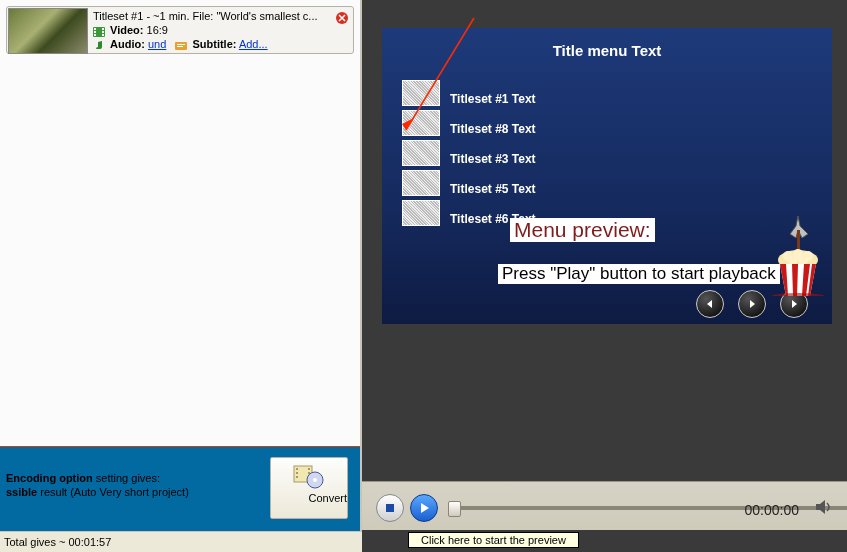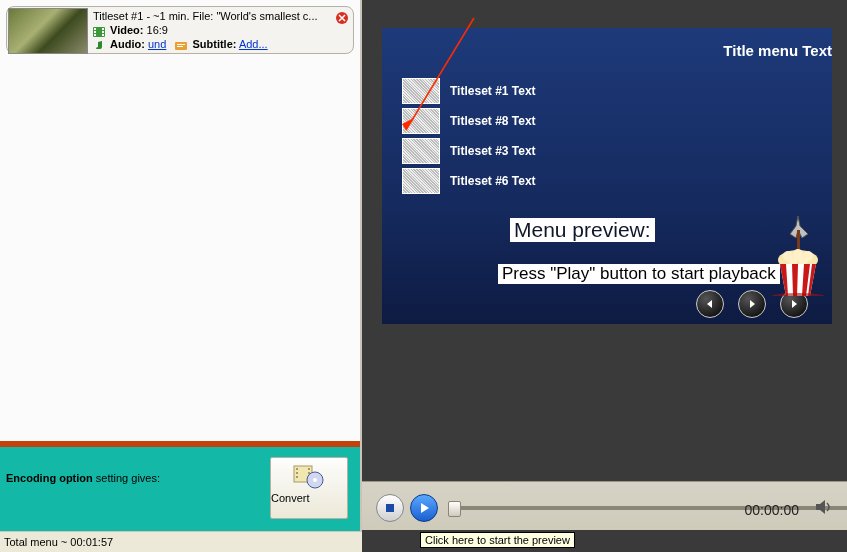--- a/index.html
+++ b/index.html
@@ -1,52 +1,52 @@
 <!DOCTYPE html>
 <html><head>
 <meta charset="utf-8">
 <style>
   html,body{margin:0;padding:0;width:847px;height:552px;font-family:Tahoma,Arial,sans-serif;font-size:11px;background:#ece9d8;color:#000;overflow:hidden}
   .left-pane{position:absolute;left:0;top:0;width:360px;height:100%;background:#fbfbfb;border-right:2px solid #c8c4b8}
   .right-pane{position:absolute;left:362px;top:0;right:0;height:100%;background:#3a3a3a}
-  .titleset-card{position:absolute;left:6px;top:6px;width:346px;height:46px;background:#f4f3ef;border:1px solid #b5b2a4;border-radius:8px;display:flex}
+  .titleset-card{position:absolute;left:6px;top:6px;width:346px;height:46px;background:#f4f3ef;border:1px solid #b5b2a4;border-radius:3px;display:flex}
   .thumb{width:78px;height:44px;margin:1px;background:linear-gradient(135deg,#6a7a3a 0%,#a8b072 40%,#3d4a1e 60%,#8a8a6a 100%);border:1px solid #888}
   .card-text{flex:1;padding:2px 4px;line-height:14px}
   .card-text .lbl{font-weight:bold}
   .card-close{position:absolute;right:4px;top:4px;width:14px;height:14px}
   .icon-vid{display:inline-block;width:12px;height:10px;vertical-align:middle;margin-right:2px}
   .icon-aud{display:inline-block;width:12px;height:10px;vertical-align:middle;margin-right:2px}
   .icon-sub{display:inline-block;width:12px;height:10px;vertical-align:middle;margin:0 2px 0 6px}
   a.link{color:#0033cc;text-decoration:underline;cursor:pointer}
-  .bottom-strip{position:absolute;left:0;bottom:20px;width:360px;height:84px;background:#14b8a6;border-top:6px solid #c2410c;border-bottom:1px solid #c8c4b8}
+  .bottom-strip{position:absolute;left:0;bottom:20px;width:360px;height:84px;background:#0369a1;border-top:1px solid #c2410c;border-bottom:1px solid #c8c4b8}
   .enc-text{position:absolute;left:6px;top:24px;width:252px;line-height:14px}
-  .convert-btn{position:absolute;right:12px;top:10px;width:76px;height:60px;background:linear-gradient(#fdfdfc,#ece9d8);border:1px solid #b5b2a4;border-radius:2px;text-align:left;cursor:pointer}
+  .convert-btn{position:absolute;right:12px;top:10px;width:76px;height:60px;background:linear-gradient(#fdfdfc,#ece9d8);border:1px solid #b5b2a4;border-radius:2px;text-align:right;cursor:pointer}
   .convert-btn .cicon{margin:6px auto 2px;width:32px;height:26px}
   .status-bar{position:absolute;left:0;bottom:0;width:100%;height:20px;background:#ece9d8;border-top:1px solid #c8c4b8;line-height:20px;padding-left:4px}
   .preview-area{position:absolute;left:0;top:0;right:0;bottom:72px;background:#3a3a3a}
   .dvd-menu{position:absolute;left:20px;top:28px;width:450px;height:296px;background:linear-gradient(#1e3a7a 0%,#152a5e 60%,#0e1b42 100%);color:#fff}
-  .dvd-title{text-align:right;font-weight:bold;font-size:15px;padding:14px 0 10px}
+  .dvd-title{text-align:center;font-weight:bold;font-size:15px;padding:14px 0 10px}
   .menu-items{position:absolute;left:20px;top:48px}
-  .menu-row{display:flex;align-items:center;height:30px}
+  .menu-row{display:flex;align-items:flex-end;height:30px}
   .mthumb{width:36px;height:24px;background:repeating-linear-gradient(45deg,#bbb,#bbb 1px,#eee 1px,#eee 2px);border:1px solid #fff;margin-right:10px}
   .mtext{color:#fff;font-weight:bold;font-size:12px}
-  .overlay1{position:absolute;left:128px;top:190px;background:#fff;color:#0f172a;font-size:21px;padding:0 4px;font-family:Arial}
+  .overlay1{position:absolute;left:128px;top:190px;background:#fff;color:#7f1d1d;font-size:21px;padding:0 4px;font-family:Arial}
   .overlay2{position:absolute;left:116px;top:236px;background:#fff;color:#000;font-size:17px;padding:0 4px;font-family:Arial}
   .nav-btns{position:absolute;right:24px;bottom:6px;display:flex;gap:14px}
   .nav-btn{width:26px;height:26px;border-radius:50%;background:radial-gradient(circle at 35% 30%,#555,#000);border:1px solid #ccc;display:flex;align-items:center;justify-content:center;cursor:pointer}
   .popcorn{position:absolute;right:6px;bottom:28px;width:56px;height:80px}
   .player-bar{position:absolute;left:0;bottom:22px;right:0;height:48px;background:linear-gradient(#d6d3c6,#cfcbbb);border-top:1px solid #9a9688}
   .pbtn{position:absolute;top:12px;width:26px;height:26px;border-radius:50%;background:linear-gradient(#fff,#d0d0d0);border:1px solid #888;display:flex;align-items:center;justify-content:center;cursor:pointer}
   .pbtn.stop{left:14px}
   .pbtn.play{left:48px;background:linear-gradient(#5aa8ff,#1a5fd0);border:1px solid #0a3a8a}
   .slider{position:absolute;left:90px;top:24px;width:656px;height:4px;background:#8a8576;border-radius:2px}
   .slider-thumb{position:absolute;left:-4px;top:-5px;width:11px;height:14px;background:linear-gradient(#fff,#cfcbbb);border:1px solid #8a8576;border-radius:2px}
   .timecode{position:absolute;right:48px;top:20px;font-size:14px;color:#222}
   .vol-icon{position:absolute;right:12px;top:14px;width:22px;height:22px;cursor:pointer}
-  .tooltip{position:absolute;left:58px;bottom:-18px;background:#ffffe1;border:1px solid #000;padding:1px 4px;font-size:11px;white-space:nowrap}
+  .tooltip{position:absolute;left:46px;bottom:-18px;background:#ffffe1;border:1px solid #000;padding:1px 12px;font-size:11px;white-space:nowrap}
   .arrow-svg{position:absolute;left:30px;top:12px;width:100px;height:130px;pointer-events:none}
   .corner{position:absolute;right:2px;bottom:2px;width:14px;height:14px}
 </style>
 </head>
 <body>
 
 <div class="left-pane">
   <div class="titleset-card">
     <div class="thumb"></div>
     <div class="card-text">
@@ -89,20 +89,21 @@
       <svg width="14" height="14">
           <circle cx="7" cy="7" r="6" fill="#d83020"></circle>
           <path d="M4 4 L10 10 M10 4 L4 10" stroke="#fff" stroke-width="1.5"></path>
         </svg>
     </span>
   </div>
 
   <div class="bottom-strip">
     <div class="enc-text">
       <div><span style="font-weight:bold">Encoding option</span><span> setting gives:</span></div>
+      <div><span style="font-weight:bold">ssible</span><span> result (Auto Very short project)</span></div>
     </div>
     <div class="convert-btn">
       <div class="cicon">
         <svg width="32" height="26">
             <rect x="1" y="2" width="18" height="16" fill="#f0e8b0" stroke="#a8986a"></rect>
             <rect x="3" y="4" width="2" height="2" fill="#a8986a"></rect>
             <rect x="3" y="8" width="2" height="2" fill="#a8986a"></rect>
             <rect x="3" y="12" width="2" height="2" fill="#a8986a"></rect>
             <rect x="15" y="4" width="2" height="2" fill="#a8986a"></rect>
             <rect x="15" y="8" width="2" height="2" fill="#a8986a"></rect>
@@ -110,21 +111,21 @@
             <circle cx="22" cy="16" r="8" fill="#cfd8ee" stroke="#4a5a9a"></circle>
             <circle cx="22" cy="16" r="2" fill="#fff"></circle>
           </svg>
       </div>
       <div>Convert</div>
     </div>
   </div>
 </div>
 
 <div class="status-bar">
-  <span>Total menu ~ 00:01:57</span>
+  <span>Total gives ~ 00:01:57</span>
 </div>
 <span class="corner">
   <svg width="14" height="14">
       <g fill="#888">
         <rect x="10" y="2" width="2" height="2"></rect>
         <rect x="6" y="6" width="2" height="2"></rect>
         <rect x="10" y="6" width="2" height="2"></rect>
         <rect x="2" y="10" width="2" height="2"></rect>
         <rect x="6" y="10" width="2" height="2"></rect>
         <rect x="10" y="10" width="2" height="2"></rect>
@@ -141,20 +142,24 @@
             <div class="mthumb"></div>
             <span class="mtext">Titleset #1 Text</span>
           </div>
         <div class="menu-row">
             <div class="mthumb"></div>
             <span class="mtext">Titleset #8 Text</span>
           </div>
         <div class="menu-row">
             <div class="mthumb"></div>
             <span class="mtext">Titleset #3 Text</span>
+          </div>
+        <div class="menu-row">
+            <div class="mthumb"></div>
+            <span class="mtext">Titleset #5 Text</span>
           </div>
         <div class="menu-row">
             <div class="mthumb"></div>
             <span class="mtext">Titleset #6 Text</span>
           </div>
       </div>
       <div class="overlay1">Menu preview:</div>
       <div class="overlay2">Press "Play" button to start playback</div>
       <div class="nav-btns">
         <div class="nav-btn">

